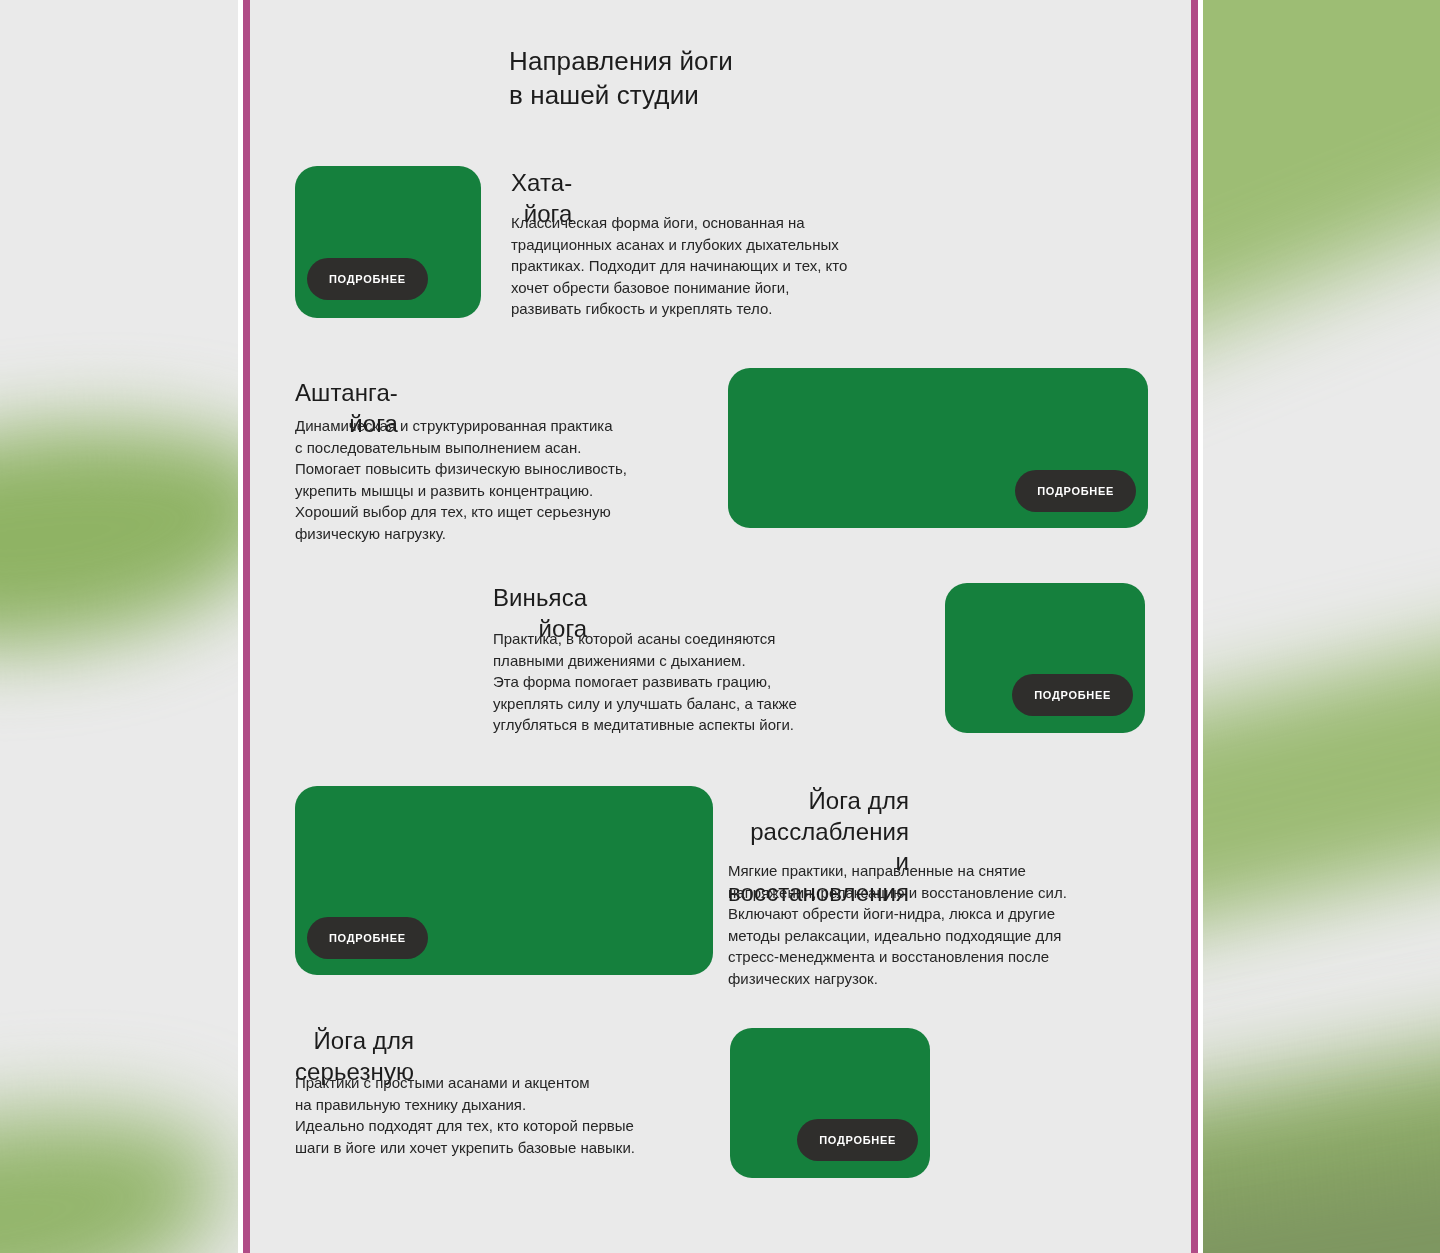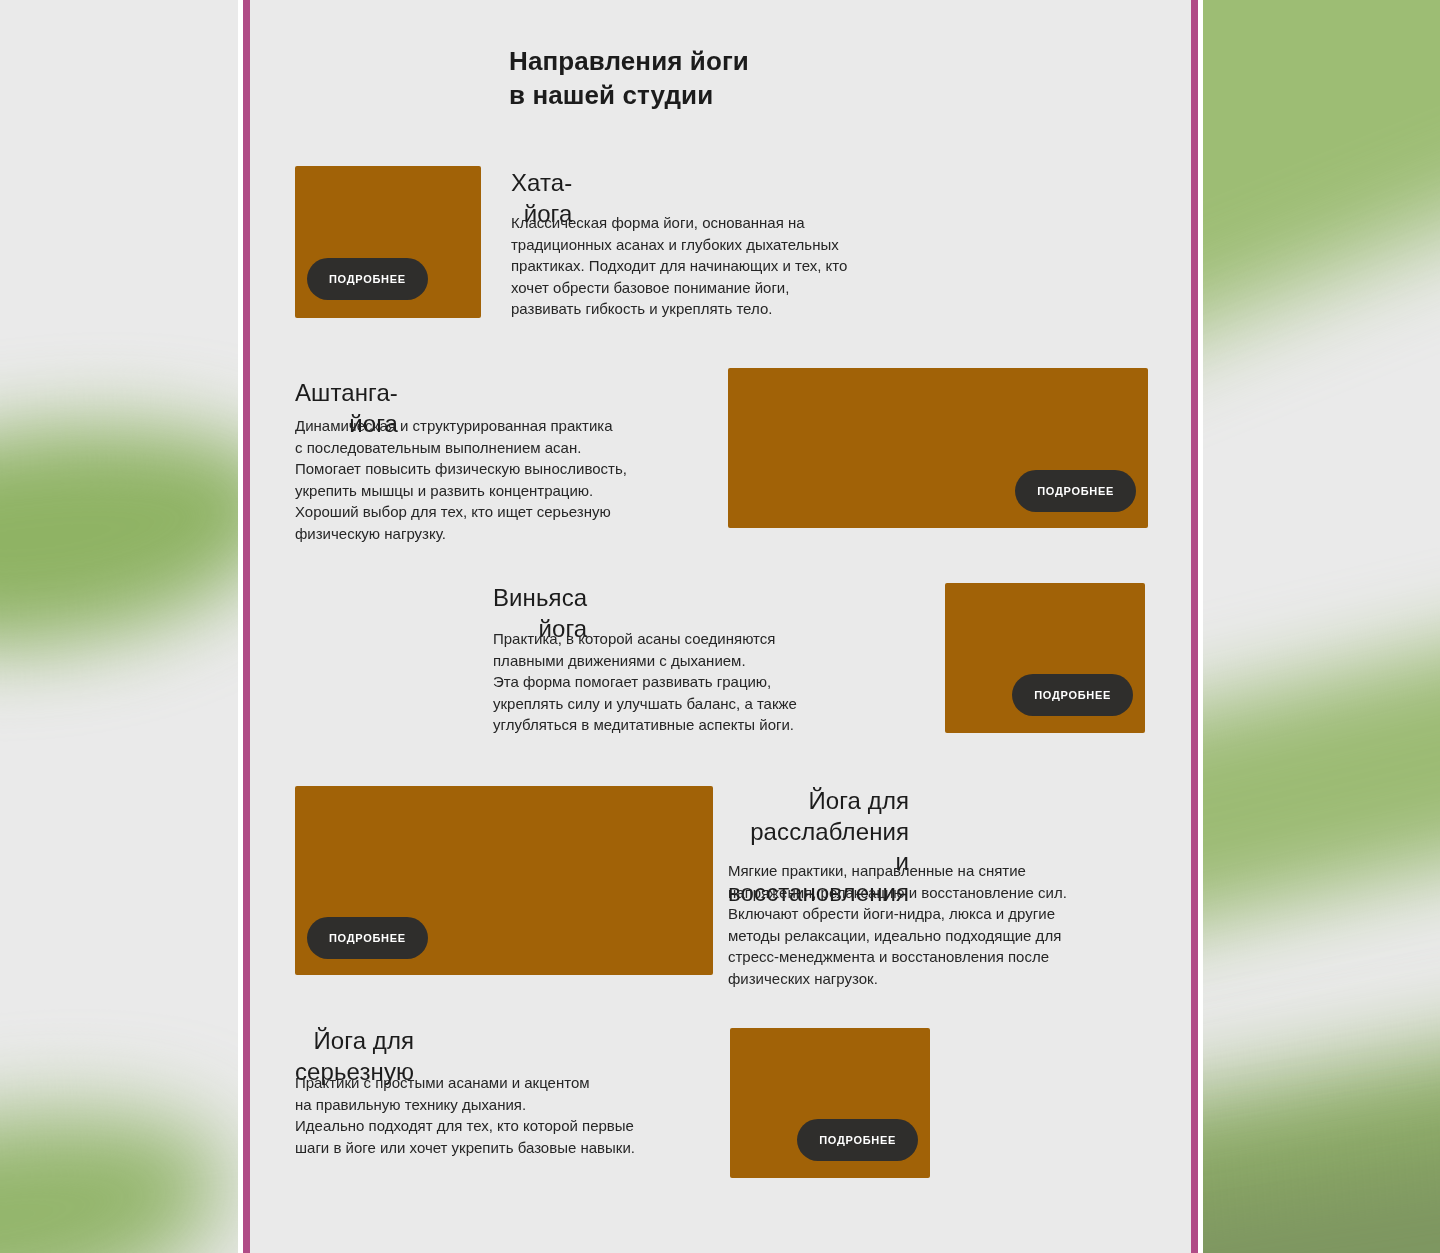--- a/index.html
+++ b/index.html
@@ -124,21 +124,21 @@
     background: #eaeaea;
     z-index: 2;
   }
 
   
   .page-title {
     position: absolute;
     left: 259px;
     top: 44px;
     font-size: 26px;
-    font-weight: 700;
+    font-weight: 400;
     line-height: 1.32;
     color: #1c1c1c;
     letter-spacing: 0.1px;
     white-space: pre-line;
     margin: 0;
   }
 
   
   .section { position: absolute; }
 
@@ -157,22 +157,22 @@
     font-weight: 400;
     line-height: 1.44;
     color: #262626;
     white-space: pre-line;
     margin: 0;
   }
 
   
   .media-card {
     position: absolute;
-    background: #a16207;
-    border-radius: 2px;
+    background: #15803d;
+    border-radius: 22px;
   }
 
   
   .btn {
     position: absolute;
     background: #2f2e2c;
     color: #ffffff;
     border: none;
     border-radius: 999px;
     font-family: "Liberation Sans", "DejaVu Sans", sans-serif;

